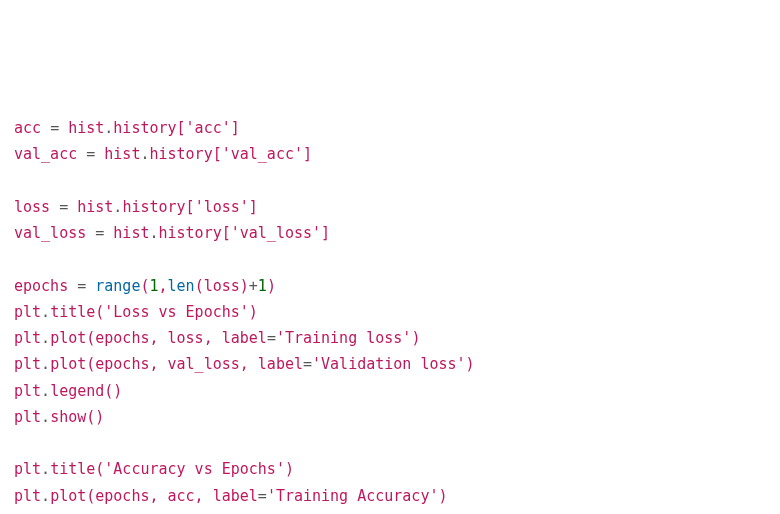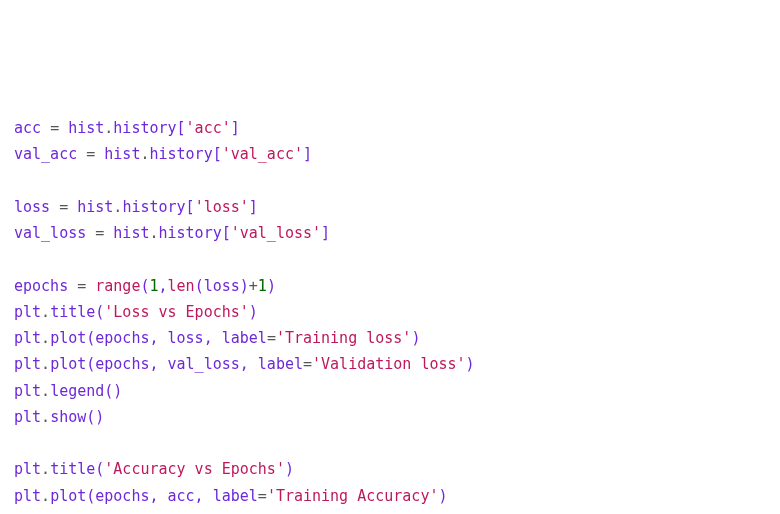--- a/index.html
+++ b/index.html
@@ -11,24 +11,24 @@
       line-height: 1.75;
       color: #000000;
       white-space: pre;
     }
     .code-block {
       display: block;
     }
     .line {
       display: block;
     }
-    .tok-default { color: #6d28d9; text-align: center; }
+    .tok-default { color: #be185d; text-align: center; }
     .tok-op { color: #555555; }
     .tok-string { color: #be185d; }
-    .tok-builtin { color: #be185d; }
+    .tok-builtin { color: #0369a1; }
     .tok-number { color: #006600; }
   </style>
 </head>
 <body>
 
 
 
 <div class="code-block" id="code-root"><span class="line"><span class="tok-default">acc </span><span class="tok-op">=</span><span class="tok-default"> hist</span><span class="tok-op">.</span><span class="tok-default">history[</span><span class="tok-string">'acc'</span><span class="tok-default">]</span></span><span class="line"><span class="tok-default">val_acc </span><span class="tok-op">=</span><span class="tok-default"> hist</span><span class="tok-op">.</span><span class="tok-default">history[</span><span class="tok-string">'val_acc'</span><span class="tok-default">]</span></span><span class="line"><span class="tok-default"> </span></span><span class="line"><span class="tok-default">loss </span><span class="tok-op">=</span><span class="tok-default"> hist</span><span class="tok-op">.</span><span class="tok-default">history[</span><span class="tok-string">'loss'</span><span class="tok-default">]</span></span><span class="line"><span class="tok-default">val_loss </span><span class="tok-op">=</span><span class="tok-default"> hist</span><span class="tok-op">.</span><span class="tok-default">history[</span><span class="tok-string">'val_loss'</span><span class="tok-default">]</span></span><span class="line"><span class="tok-default"> </span></span><span class="line"><span class="tok-default">epochs </span><span class="tok-op">=</span><span class="tok-default"> </span><span class="tok-builtin">range</span><span class="tok-default">(</span><span class="tok-number">1</span><span class="tok-default">,</span><span class="tok-builtin">len</span><span class="tok-default">(loss)</span><span class="tok-op">+</span><span class="tok-number">1</span><span class="tok-default">)</span></span><span class="line"><span class="tok-default">plt</span><span class="tok-op">.</span><span class="tok-default">title(</span><span class="tok-string">'Loss vs Epochs'</span><span class="tok-default">)</span></span><span class="line"><span class="tok-default">plt</span><span class="tok-op">.</span><span class="tok-default">plot(epochs, loss, label</span><span class="tok-op">=</span><span class="tok-string">'Training loss'</span><span class="tok-default">)</span></span><span class="line"><span class="tok-default">plt</span><span class="tok-op">.</span><span class="tok-default">plot(epochs, val_loss, label</span><span class="tok-op">=</span><span class="tok-string">'Validation loss'</span><span class="tok-default">)</span></span><span class="line"><span class="tok-default">plt</span><span class="tok-op">.</span><span class="tok-default">legend()</span></span><span class="line"><span class="tok-default">plt</span><span class="tok-op">.</span><span class="tok-default">show()</span></span><span class="line"><span class="tok-default"> </span></span><span class="line"><span class="tok-default">plt</span><span class="tok-op">.</span><span class="tok-default">title(</span><span class="tok-string">'Accuracy vs Epochs'</span><span class="tok-default">)</span></span><span class="line"><span class="tok-default">plt</span><span class="tok-op">.</span><span class="tok-default">plot(epochs, acc, label</span><span class="tok-op">=</span><span class="tok-string">'Training Accuracy'</span><span class="tok-default">)</span></span><span class="line"><span class="tok-default">plt</span><span class="tok-op">.</span><span class="tok-default">plot(epochs, val_acc, label</span><span class="tok-op">=</span><span class="tok-string">'Validation Accuracy'</span><span class="tok-default">)</span></span></div>
 
 

